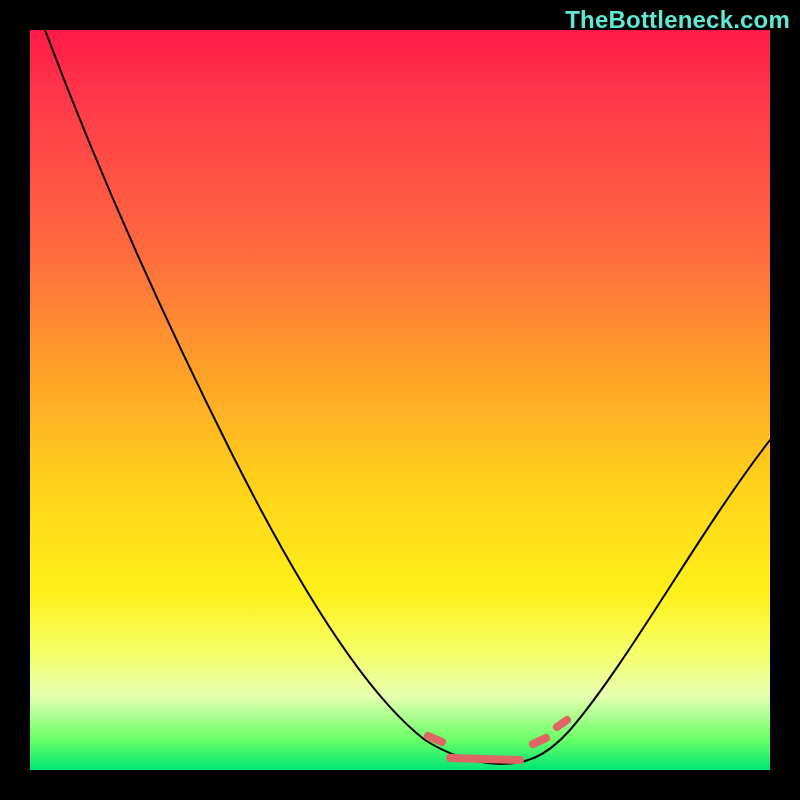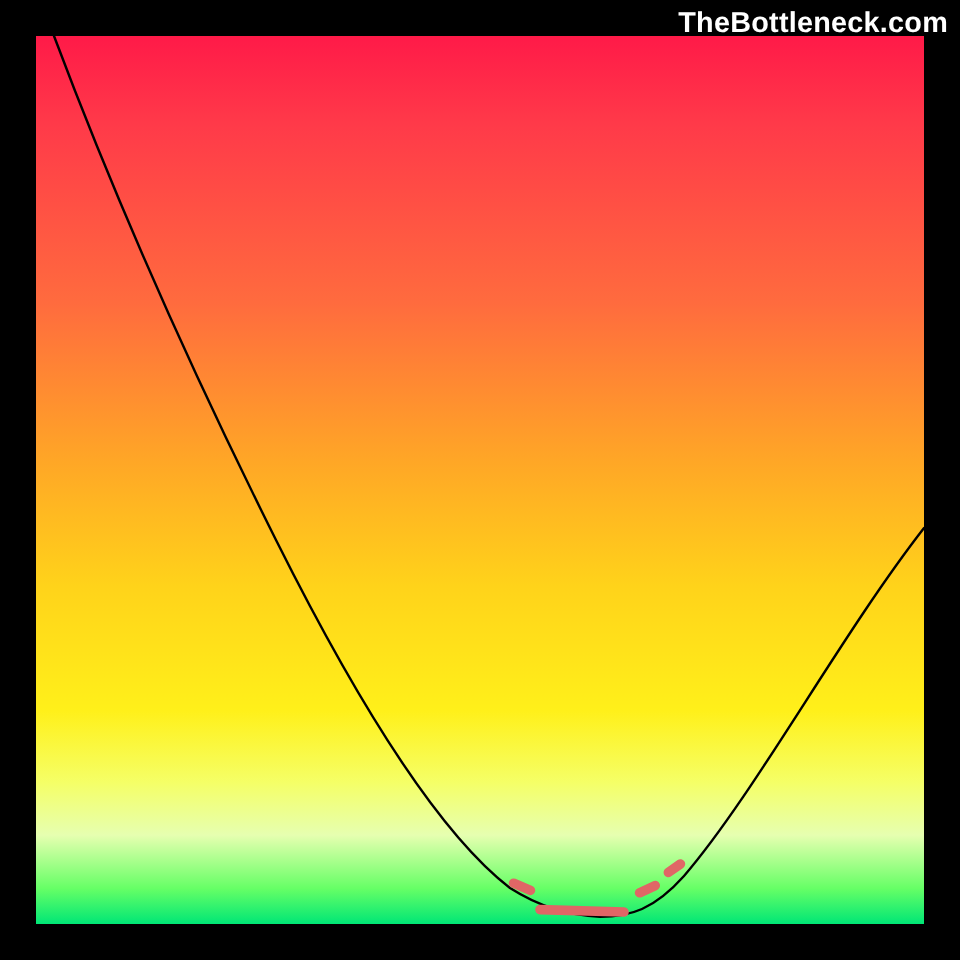--- a/index.html
+++ b/index.html
@@ -35,21 +35,21 @@
       #f5ff66 84%,
       #e6ffb0 90%,
       #66ff66 96%,
       #00e676 100%
     );
   }
   .watermark {
     position: absolute;
     top: 6px;
     right: 10px;
-    color: #ffffff;
+    color: #5eead4;
     font-size: 24px;
     font-weight: 600;
     letter-spacing: 0.2px;
     user-select: none;
   }
   svg.curve {
     position: absolute;
     left: 0;
     top: 0;
     width: 740px;

